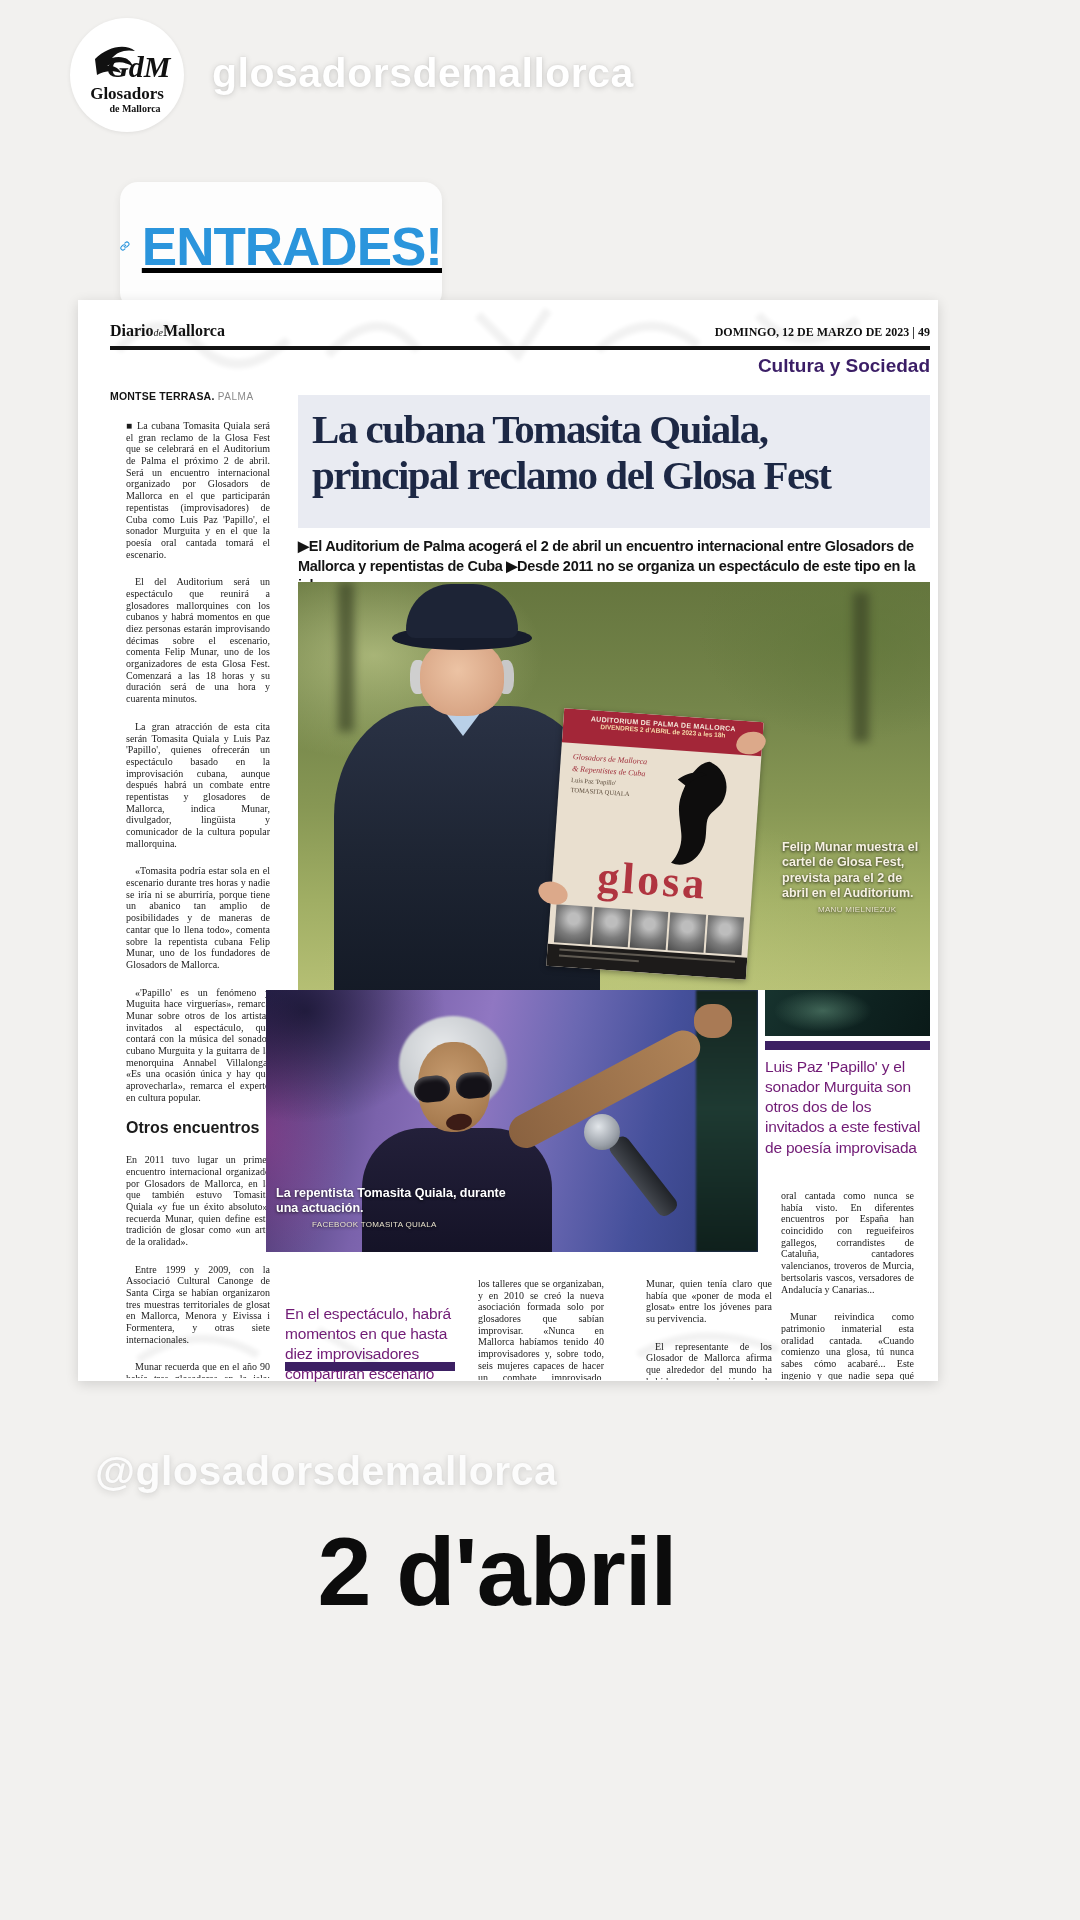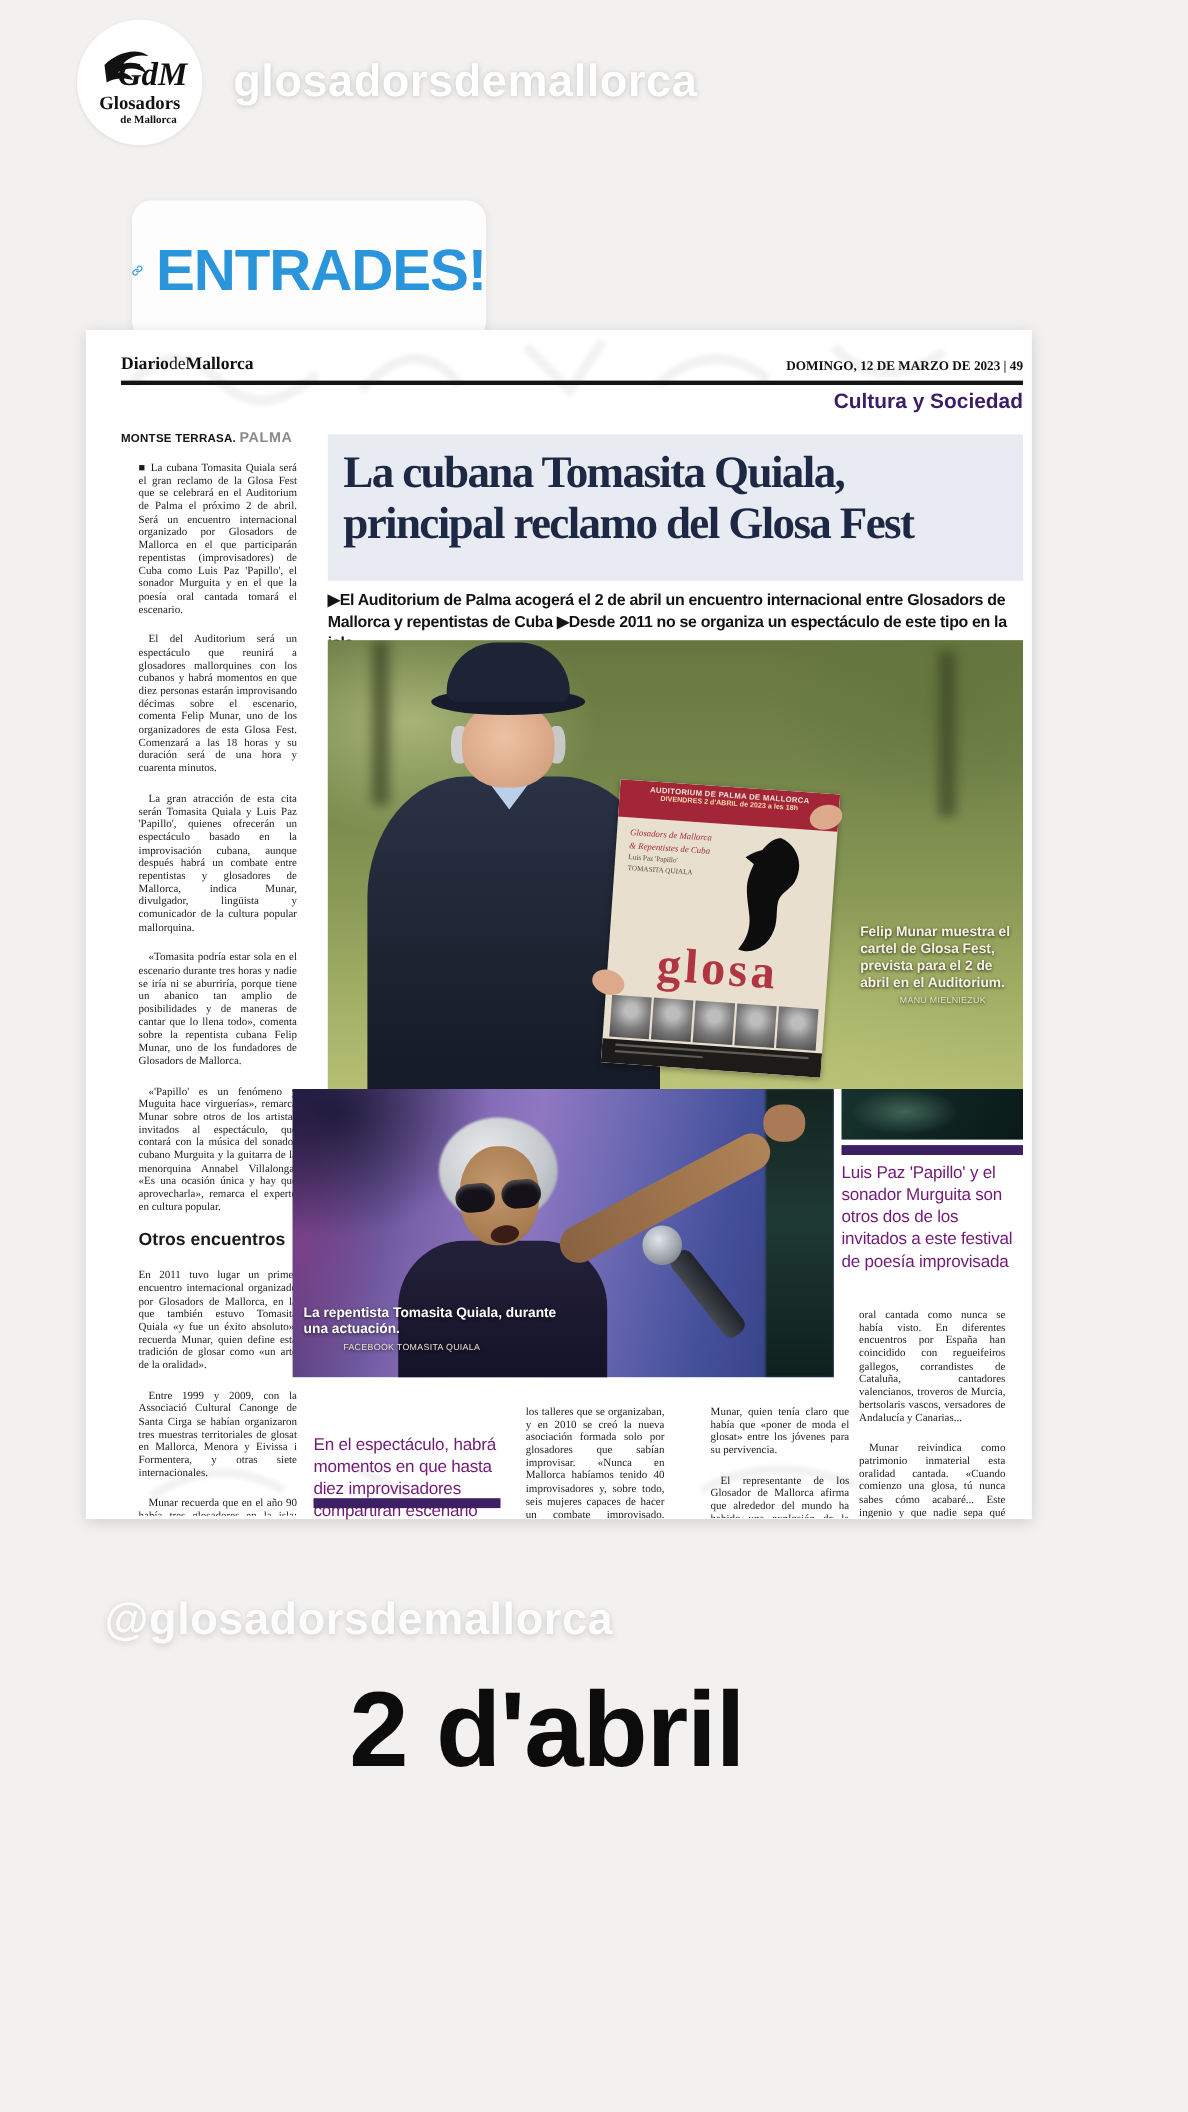--- a/index.html
+++ b/index.html
@@ -8,36 +8,36 @@
   .abs{position:absolute;}
 
   
   .avatar{left:70px;top:18px;width:114px;height:114px;border-radius:50%;background:#fff;
           box-shadow:0 1px 4px rgba(0,0,0,.08);display:flex;align-items:center;justify-content:center;}
   .username{left:212px;top:50px;font-size:41px;font-weight:bold;color:#ffffff;letter-spacing:.5px;
             text-shadow:0 1px 6px rgba(0,0,0,.16),0 0 2px rgba(0,0,0,.08);}
 
   
   .link-btn{left:120px;top:182px;width:322px;height:128px;background:#fdfdfd;border-radius:18px;
-            box-shadow:0 2px 8px rgba(0,0,0,.07);display:flex;align-items:center;justify-content:center;gap:12px;cursor:pointer;}
+            box-shadow:0 2px 8px rgba(0,0,0,.07);display:flex;align-items:center;justify-content:center;gap:12px;cursor:pointer;text-decoration:underline;}
   .link-btn span{font-size:53px;font-weight:bold;color:#2b95dc;letter-spacing:-1px;}
 
   
   .sheet{left:78px;top:300px;width:860px;height:1081px;background:#ffffff;
          box-shadow:0 3px 12px rgba(0,0,0,.14);color:#1a1a1a;}
   .bleed{opacity:.05;filter:blur(2px);pointer-events:none;}
 
   .mast-left{left:32px;top:22px;font-family:"Liberation Serif",serif;font-size:16px;font-weight:bold;color:#111;}
-  .mast-left .it{font-weight:normal;font-size:16px;}
+  .mast-left .it{font-style:italic;font-weight:normal;font-size:10px;}
   .mast-right{right:8px;top:25px;font-family:"Liberation Serif",serif;font-size:12px;font-weight:bold;color:#111;}
   .rule{left:32px;top:46px;width:820px;height:3.5px;background:#141414;}
   .section{right:8px;top:55px;font-size:19px;font-weight:bold;color:#3b1e66;}
 
   .byline{left:32px;top:90px;font-size:10.5px;font-weight:bold;color:#141414;letter-spacing:.2px;}
-  .byline .place{font-size:13px;color:#8a8a8a;font-weight:bold;letter-spacing:.6px;}
+  .byline .place{font-size:10px;color:#8a8a8a;font-weight:normal;letter-spacing:.6px;}
 
   .serifcol{font-family:"Liberation Serif",serif;font-size:10px;line-height:1.17;text-align:justify;
             color:#1b1b1b;overflow:hidden;}
   .serifcol p{margin:16px;text-indent:9px;}
   .serifcol p:first-child{text-indent:0;}
   .colsub{font-family:Liberation Sans, sans-serif;font-size:16px;font-weight:bold;margin:7px 0 2px;text-indent:0!important;}
 
   .headline{left:220px;top:95px;width:632px;height:133px;background:#e9ebf2;box-sizing:border-box;
             padding:12px 14px 0;font-family:"Liberation Serif",serif;font-weight:bold;font-size:41px;
             line-height:1.12;letter-spacing:-1.5px;color:#1d2845;}

